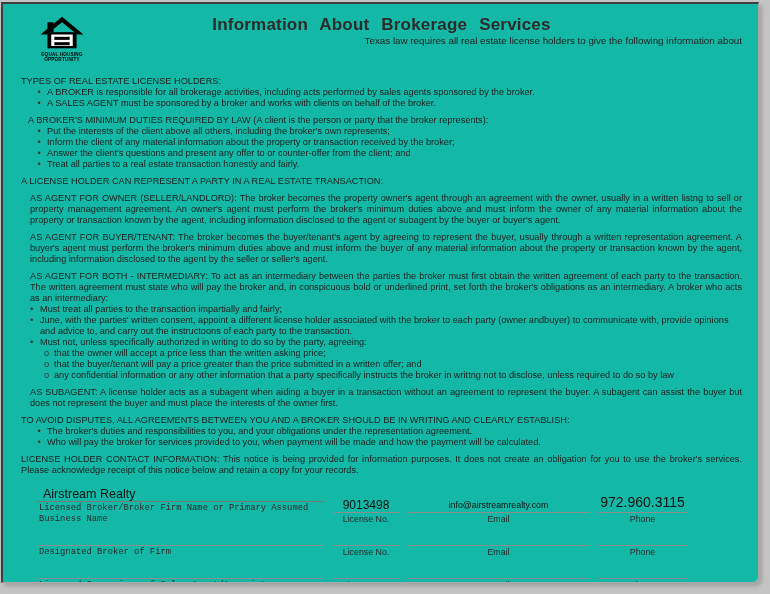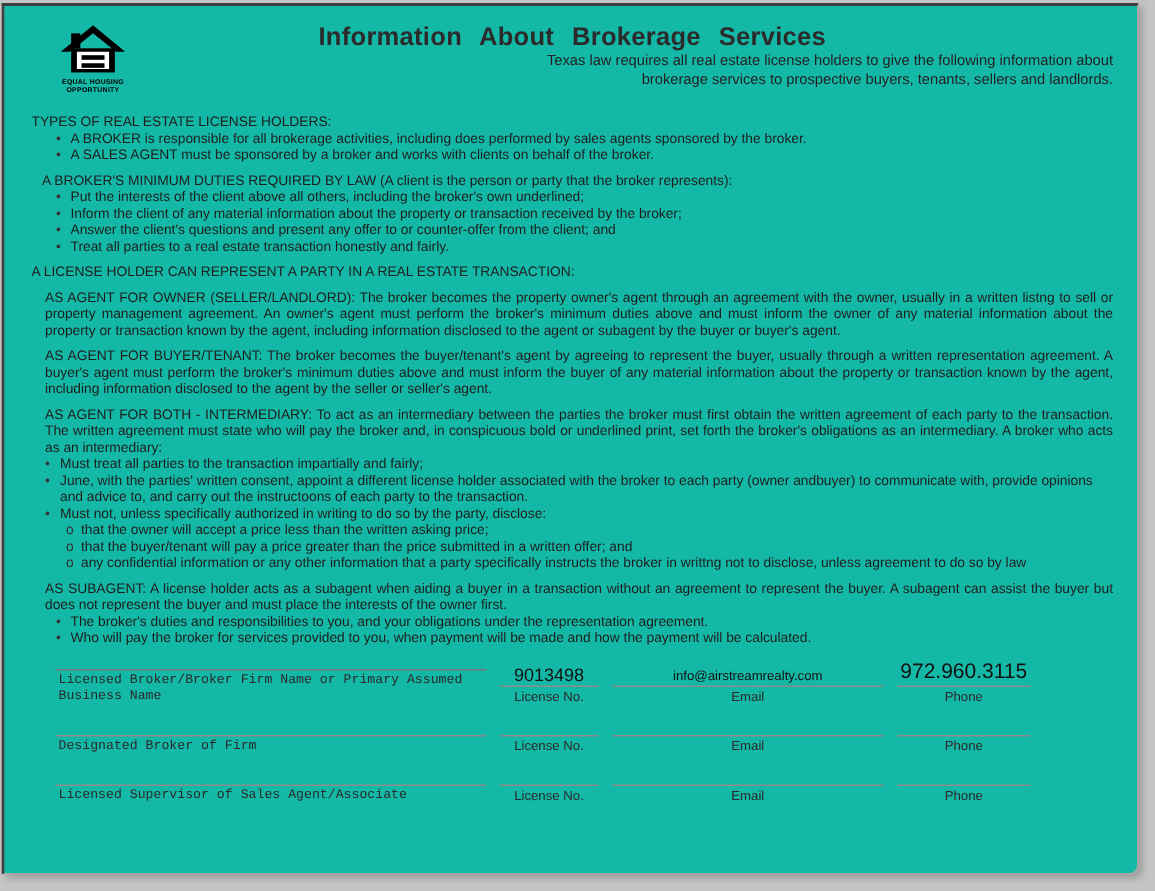--- a/index.html
+++ b/index.html
@@ -64,37 +64,36 @@
               <rect x="16" y="24" width="28" height="15" fill="#fff"></rect>
               <rect x="20" y="27" width="20" height="4" fill="#000"></rect>
               <rect x="20" y="34" width="20" height="4" fill="#000"></rect>
             </svg>
           </span>
           <div class="logo-cap">EQUAL HOUSING</div>
           <div class="logo-cap">OPPORTUNITY</div>
         </div>
         <div class="title">Information About Brokerage Services</div>
         <div class="subtitle">Texas law requires all real estate license holders to give the following information about</div>
-        <div class="subtitle">brokerage services to prospective buyers, tenants, sellers and landlords.</div>
       </div>
 
       <div class="h">TYPES OF REAL ESTATE LICENSE HOLDERS:</div>
       <div class="bl">
         <span class="mk">•</span>
-        <span class="bt">A BROKER is responsible for all brokerage activities, including does performed by sales agents sponsored by the broker.</span>
+        <span class="bt">A BROKER is responsible for all brokerage activities, including acts performed by sales agents sponsored by the broker.</span>
       </div>
       <div class="bl">
         <span class="mk">•</span>
         <span class="bt">A SALES AGENT must be sponsored by a broker and works with clients on behalf of the broker.</span>
       </div>
 
       <div class="h ind">A BROKER'S MINIMUM DUTIES REQUIRED BY LAW (A client is the person or party that the broker represents):</div>
       <div class="bl">
         <span class="mk">•</span>
-        <span class="bt">Put the interests of the client above all others, including the broker's own underlined;</span>
+        <span class="bt">Put the interests of the client above all others, including the broker's own represents;</span>
       </div>
       <div class="bl">
         <span class="mk">•</span>
         <span class="bt">Inform the client of any material information about the property or transaction received by the broker;</span>
       </div>
       <div class="bl">
         <span class="mk">•</span>
         <span class="bt">Answer the client's questions and present any offer to or counter-offer from the client; and</span>
       </div>
       <div class="bl">
@@ -112,51 +111,54 @@
       <div class="bl tight">
         <span class="mk">•</span>
         <span class="bt">Must treat all parties to the transaction impartially and fairly;</span>
       </div>
       <div class="bl tight">
         <span class="mk">•</span>
         <span class="bt">June, with the parties' written consent, appoint a different license holder associated with the broker to each party (owner andbuyer) to communicate with, provide opinions and advice to, and carry out the instructoons of each party to the transaction.</span>
       </div>
       <div class="bl tight">
         <span class="mk">•</span>
-        <span class="bt">Must not, unless specifically authorized in writing to do so by the party, disclose:</span>
+        <span class="bt">Must not, unless specifically authorized in writing to do so by the party, agreeing:</span>
       </div>
       <div class="bl sub">
         <span class="mk">o</span>
         <span class="bt">that the owner will accept a price less than the written asking price;</span>
       </div>
       <div class="bl sub">
         <span class="mk">o</span>
         <span class="bt">that the buyer/tenant will pay a price greater than the price submitted in a written offer; and</span>
       </div>
       <div class="bl sub">
         <span class="mk">o</span>
-        <span class="bt">any confidential information or any other information that a party specifically instructs the broker in writtng not to disclose, unless agreement to do so by law</span>
+        <span class="bt">any confidential information or any other information that a party specifically instructs the broker in writtng not to disclose, unless required to do so by law</span>
       </div>
 
       <div class="para">AS SUBAGENT:  A license holder acts as a subagent when aiding a buyer in a transaction without an agreement to represent the buyer. A subagent can assist the buyer but does not represent the buyer and must place the interests of the owner first.</div>
 
+      <div class="h">TO AVOID DISPUTES, ALL AGREEMENTS BETWEEN YOU AND A BROKER SHOULD BE IN WRITING AND CLEARLY ESTABLISH:</div>
       <div class="bl">
         <span class="mk">•</span>
         <span class="bt">The broker's duties and responsibilities to you, and your obligations under the representation agreement.</span>
       </div>
       <div class="bl">
         <span class="mk">•</span>
         <span class="bt">Who will pay the broker for services provided to you, when payment will be made and how the payment will be calculated.</span>
       </div>
 
+      <div class="para" style="margin-left:0;">LICENSE HOLDER CONTACT INFORMATION: This notice is being provided for information purposes. It does not create an obligation for you to use the broker's  services. Please acknowledge receipt of this notice below and retain a copy for your records.</div>
 
       <div class="formarea">
 
         <div class="frow">
           <div class="fcol c-name">
+            <div class="fval namev">Airstream Realty</div>
             <div class="name-line"></div>
             <div class="flabel left">Licensed Broker/Broker Firm Name or Primary Assumed Business Name</div>
           </div>
           <div class="fcol c-lic">
             <div class="fval licv">9013498</div>
             <div class="fline"></div>
             <div class="flabel">License No.</div>
           </div>
           <div class="fcol c-em">
             <div class="fval emv">info@airstreamrealty.com</div>

